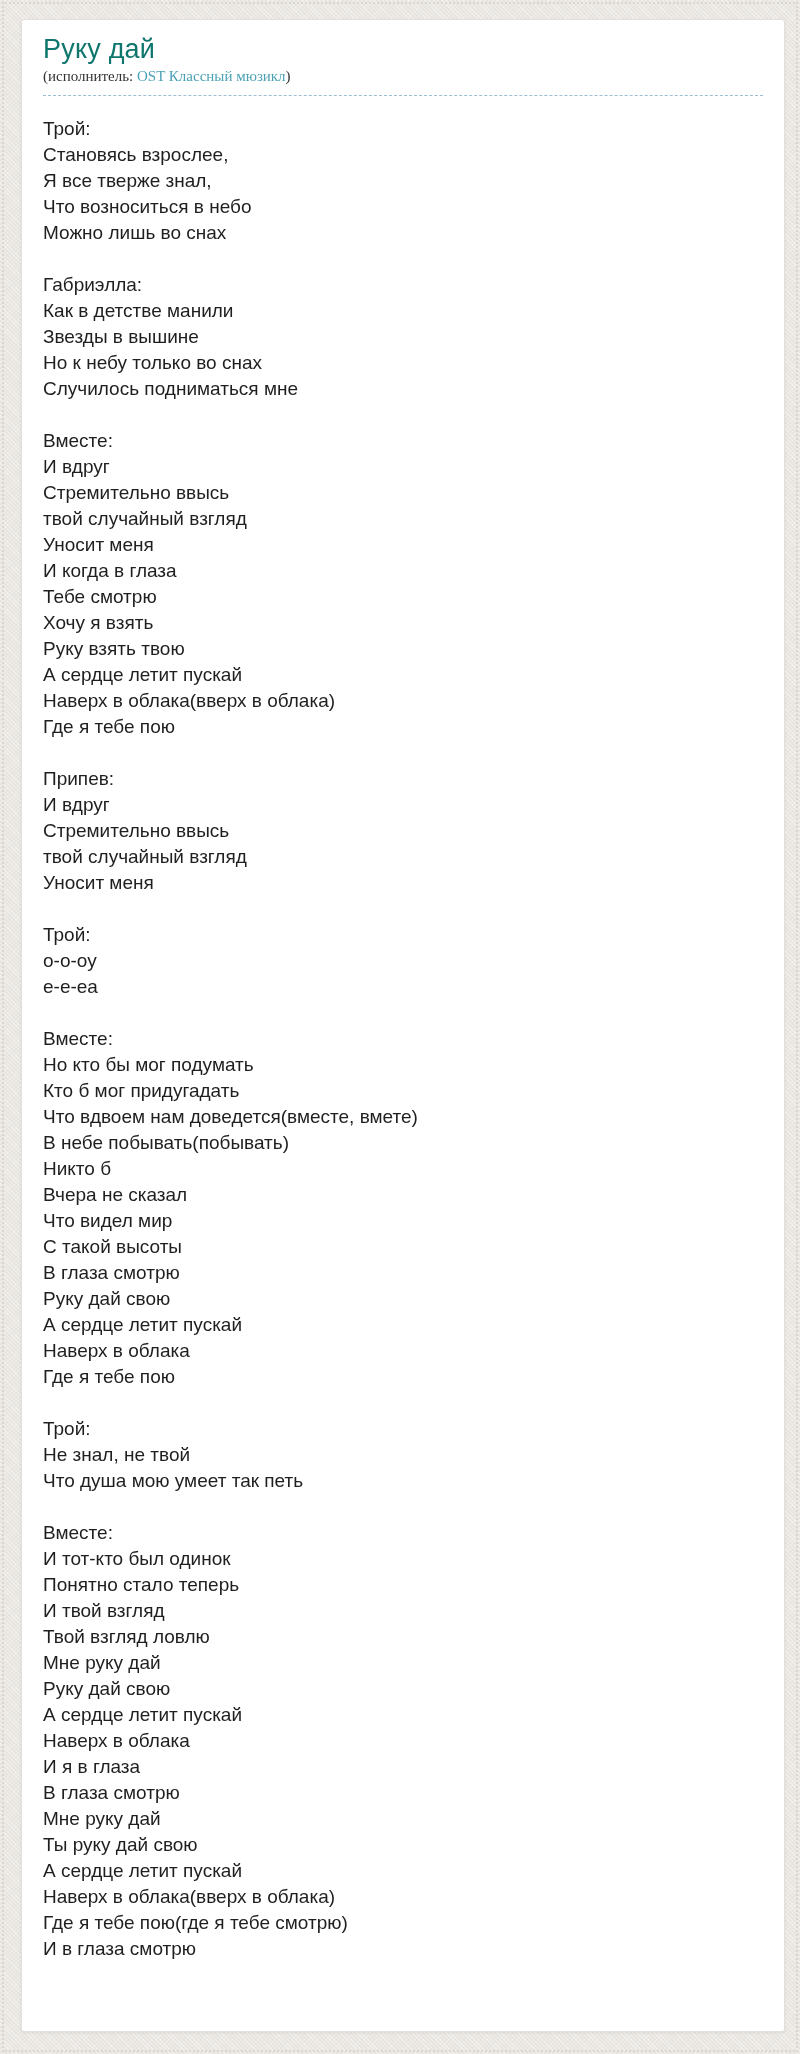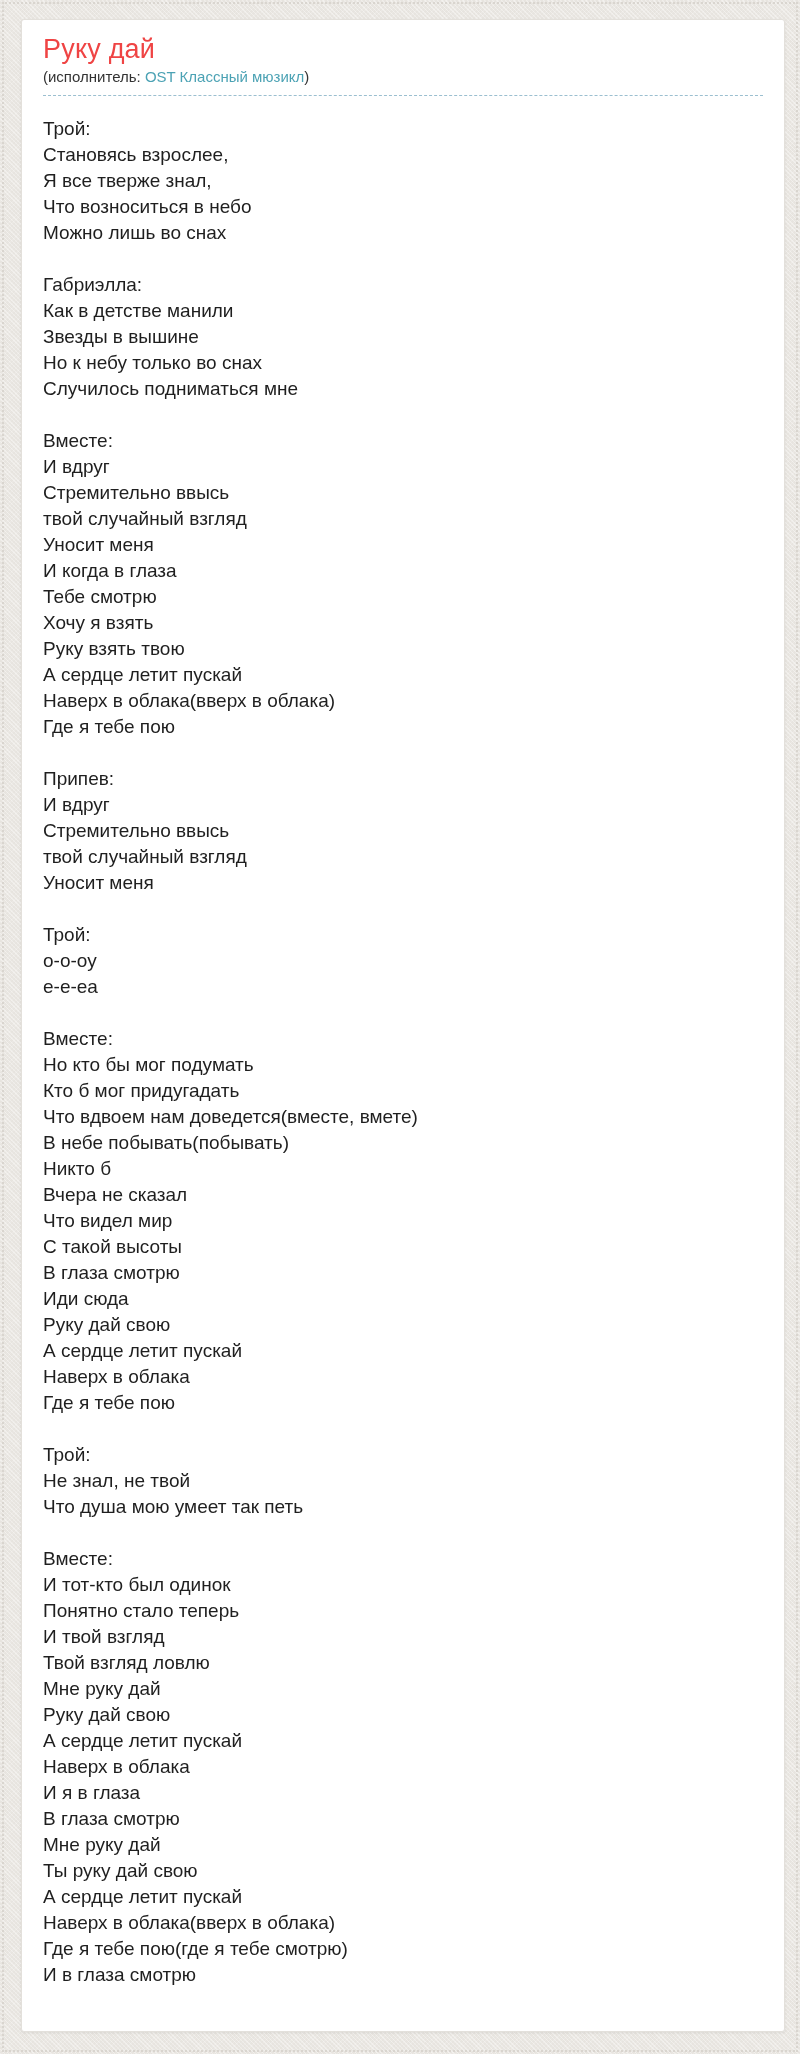--- a/index.html
+++ b/index.html
@@ -33,28 +33,29 @@
     border: 1px solid #e3e0db;
     border-radius: 3px;
     box-shadow: 0 1px 3px rgba(0,0,0,0.07);
     padding: 12px 21px 30px 21px;
   }
   .song-title {
     margin: 0;
     font-size: 27px;
     font-weight: 400;
     line-height: 34px;
-    color: #ef4444;
+    color: #0f766e;
     letter-spacing: 0.2px;
   }
   .artist-line {
     margin-top: 1px;
     font-size: 15px;
     line-height: 19px;
     color: #333333;
+    font-family: Liberation Serif, serif;
   }
   .artist-link {
     color: #4ba2b4;
     text-decoration: none;
     cursor: pointer;
   }
   .header-separator {
     height: 9px;
     border-bottom: 1px dashed #9bbfd0;
     margin-bottom: 10px;
@@ -128,21 +129,20 @@
         <div class="line">Вместе:</div>
         <div class="line">Но кто бы мог подумать</div>
         <div class="line">Кто б мог придугадать</div>
         <div class="line">Что вдвоем нам доведется(вместе, вмете)</div>
         <div class="line">В небе побывать(побывать)</div>
         <div class="line">Никто б</div>
         <div class="line">Вчера не сказал</div>
         <div class="line">Что видел мир</div>
         <div class="line">С такой высоты</div>
         <div class="line">В глаза смотрю</div>
-        <div class="line">Иди сюда</div>
         <div class="line">Руку дай свою</div>
         <div class="line">А сердце летит пускай</div>
         <div class="line">Наверх в облака</div>
         <div class="line">Где я тебе пою</div>
       </div>
       <div class="stanza">
         <div class="line">Трой:</div>
         <div class="line">Не знал, не твой</div>
         <div class="line">Что душа мою умеет так петь</div>
       </div>

